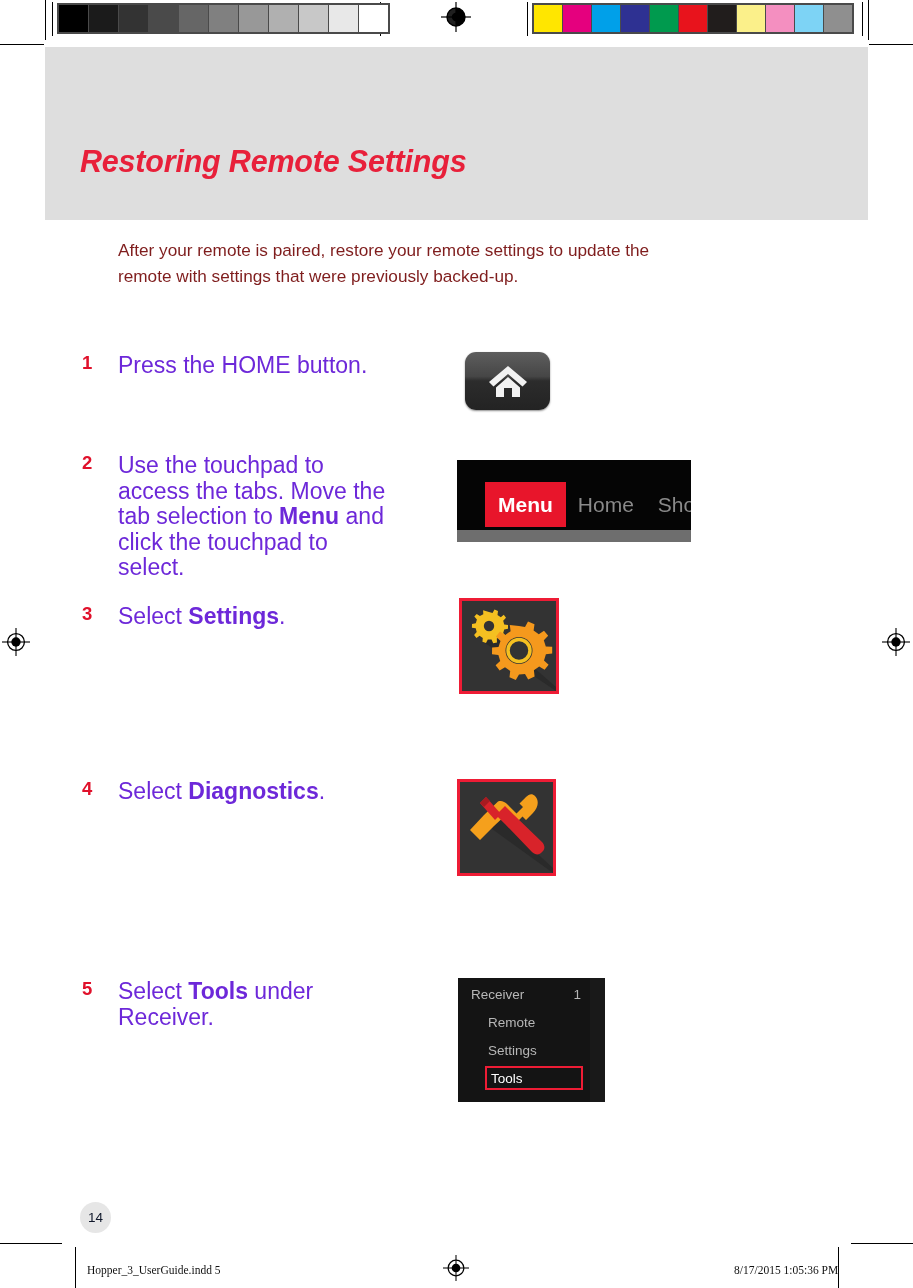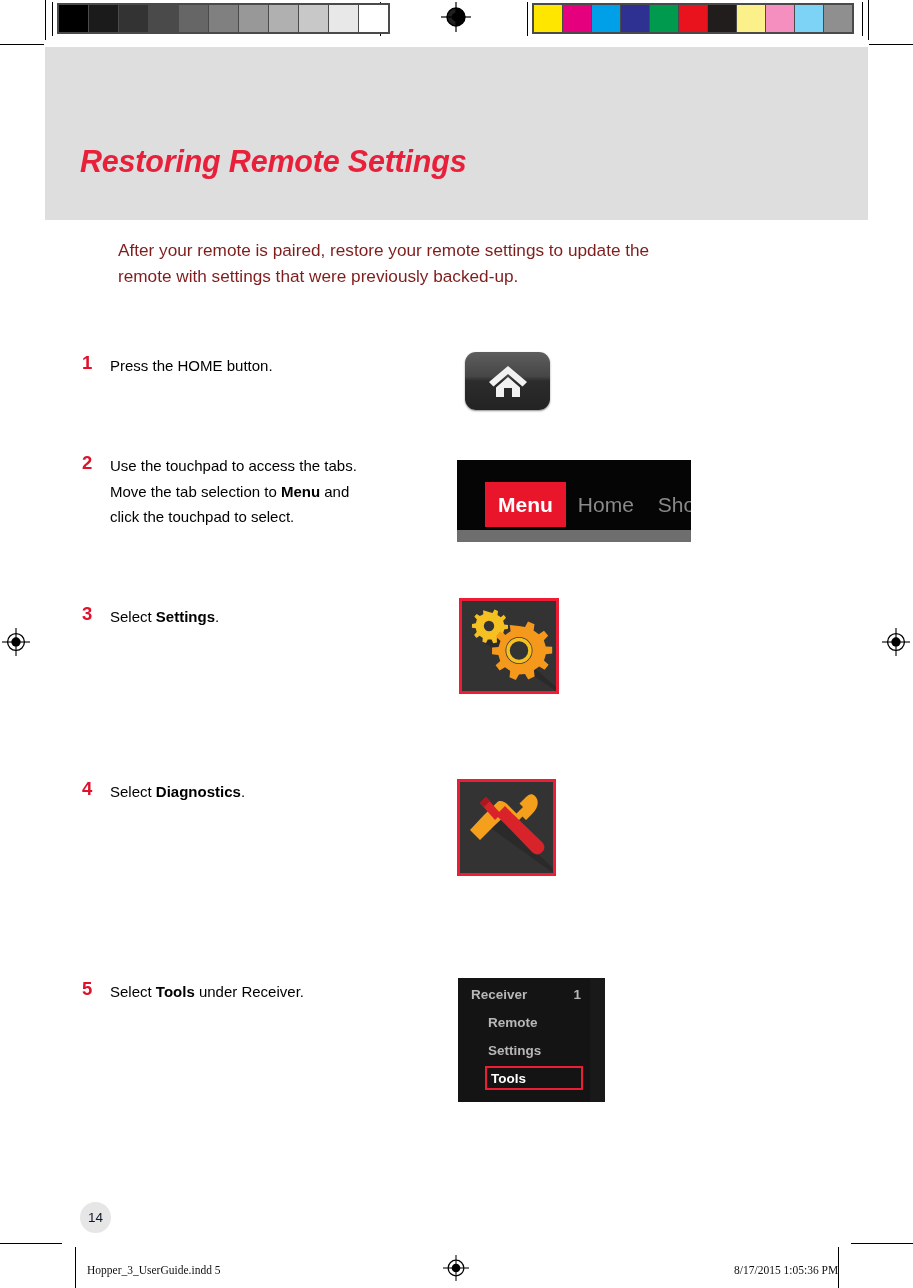--- a/index.html
+++ b/index.html
@@ -68,22 +68,22 @@
     color: #7f1d1d;
   }
 
   
   .step { position: absolute; }
   .step-number {
     position: absolute; left: 0px; top: 0px;
     font-size: 18.5px; font-weight: bold; color: #e0112b;
   }
   .step-text {
-    position: absolute; left: 28px; top: 1px;
-    font-size: 15px; line-height: 25.5px; color: #000000;
+    position: absolute; left: 36px; top: 1px;
+    font-size: 23px; line-height: 25.5px; color: #6d28d9;
     width: 270px;
   }
   .step-text b { font-weight: bold; }
 
   
   #home-button-graphic {
     position: absolute; left: 465px; top: 352px;
     width: 85px; height: 58px; border-radius: 11px;
     background: linear-gradient(#5e5e5e 0%, #464646 42%, #2c2c2c 50%, #232323 100%);
     box-shadow: 0 1px 2px rgba(0,0,0,.45);
@@ -125,21 +125,20 @@
     border: 3px solid #ee1c35;
     background: #333333;
     overflow: hidden;
   }
 
   
   #receiver-menu {
     position: absolute; left: 458px; top: 978px;
     width: 147px; height: 124px;
     background: #191919;
-    font-weight: bold;
   }
   #receiver-menu-inner {
     position: absolute; left: 0; top: 0; width: 132px; height: 124px;
     background: #141414;
   }
   #receiver-header {
     position: absolute; left: 13px; top: 9px; width: 110px;
     display: flex; justify-content: space-between;
     color: #b7b7b7; font-size: 13.5px;
   }

